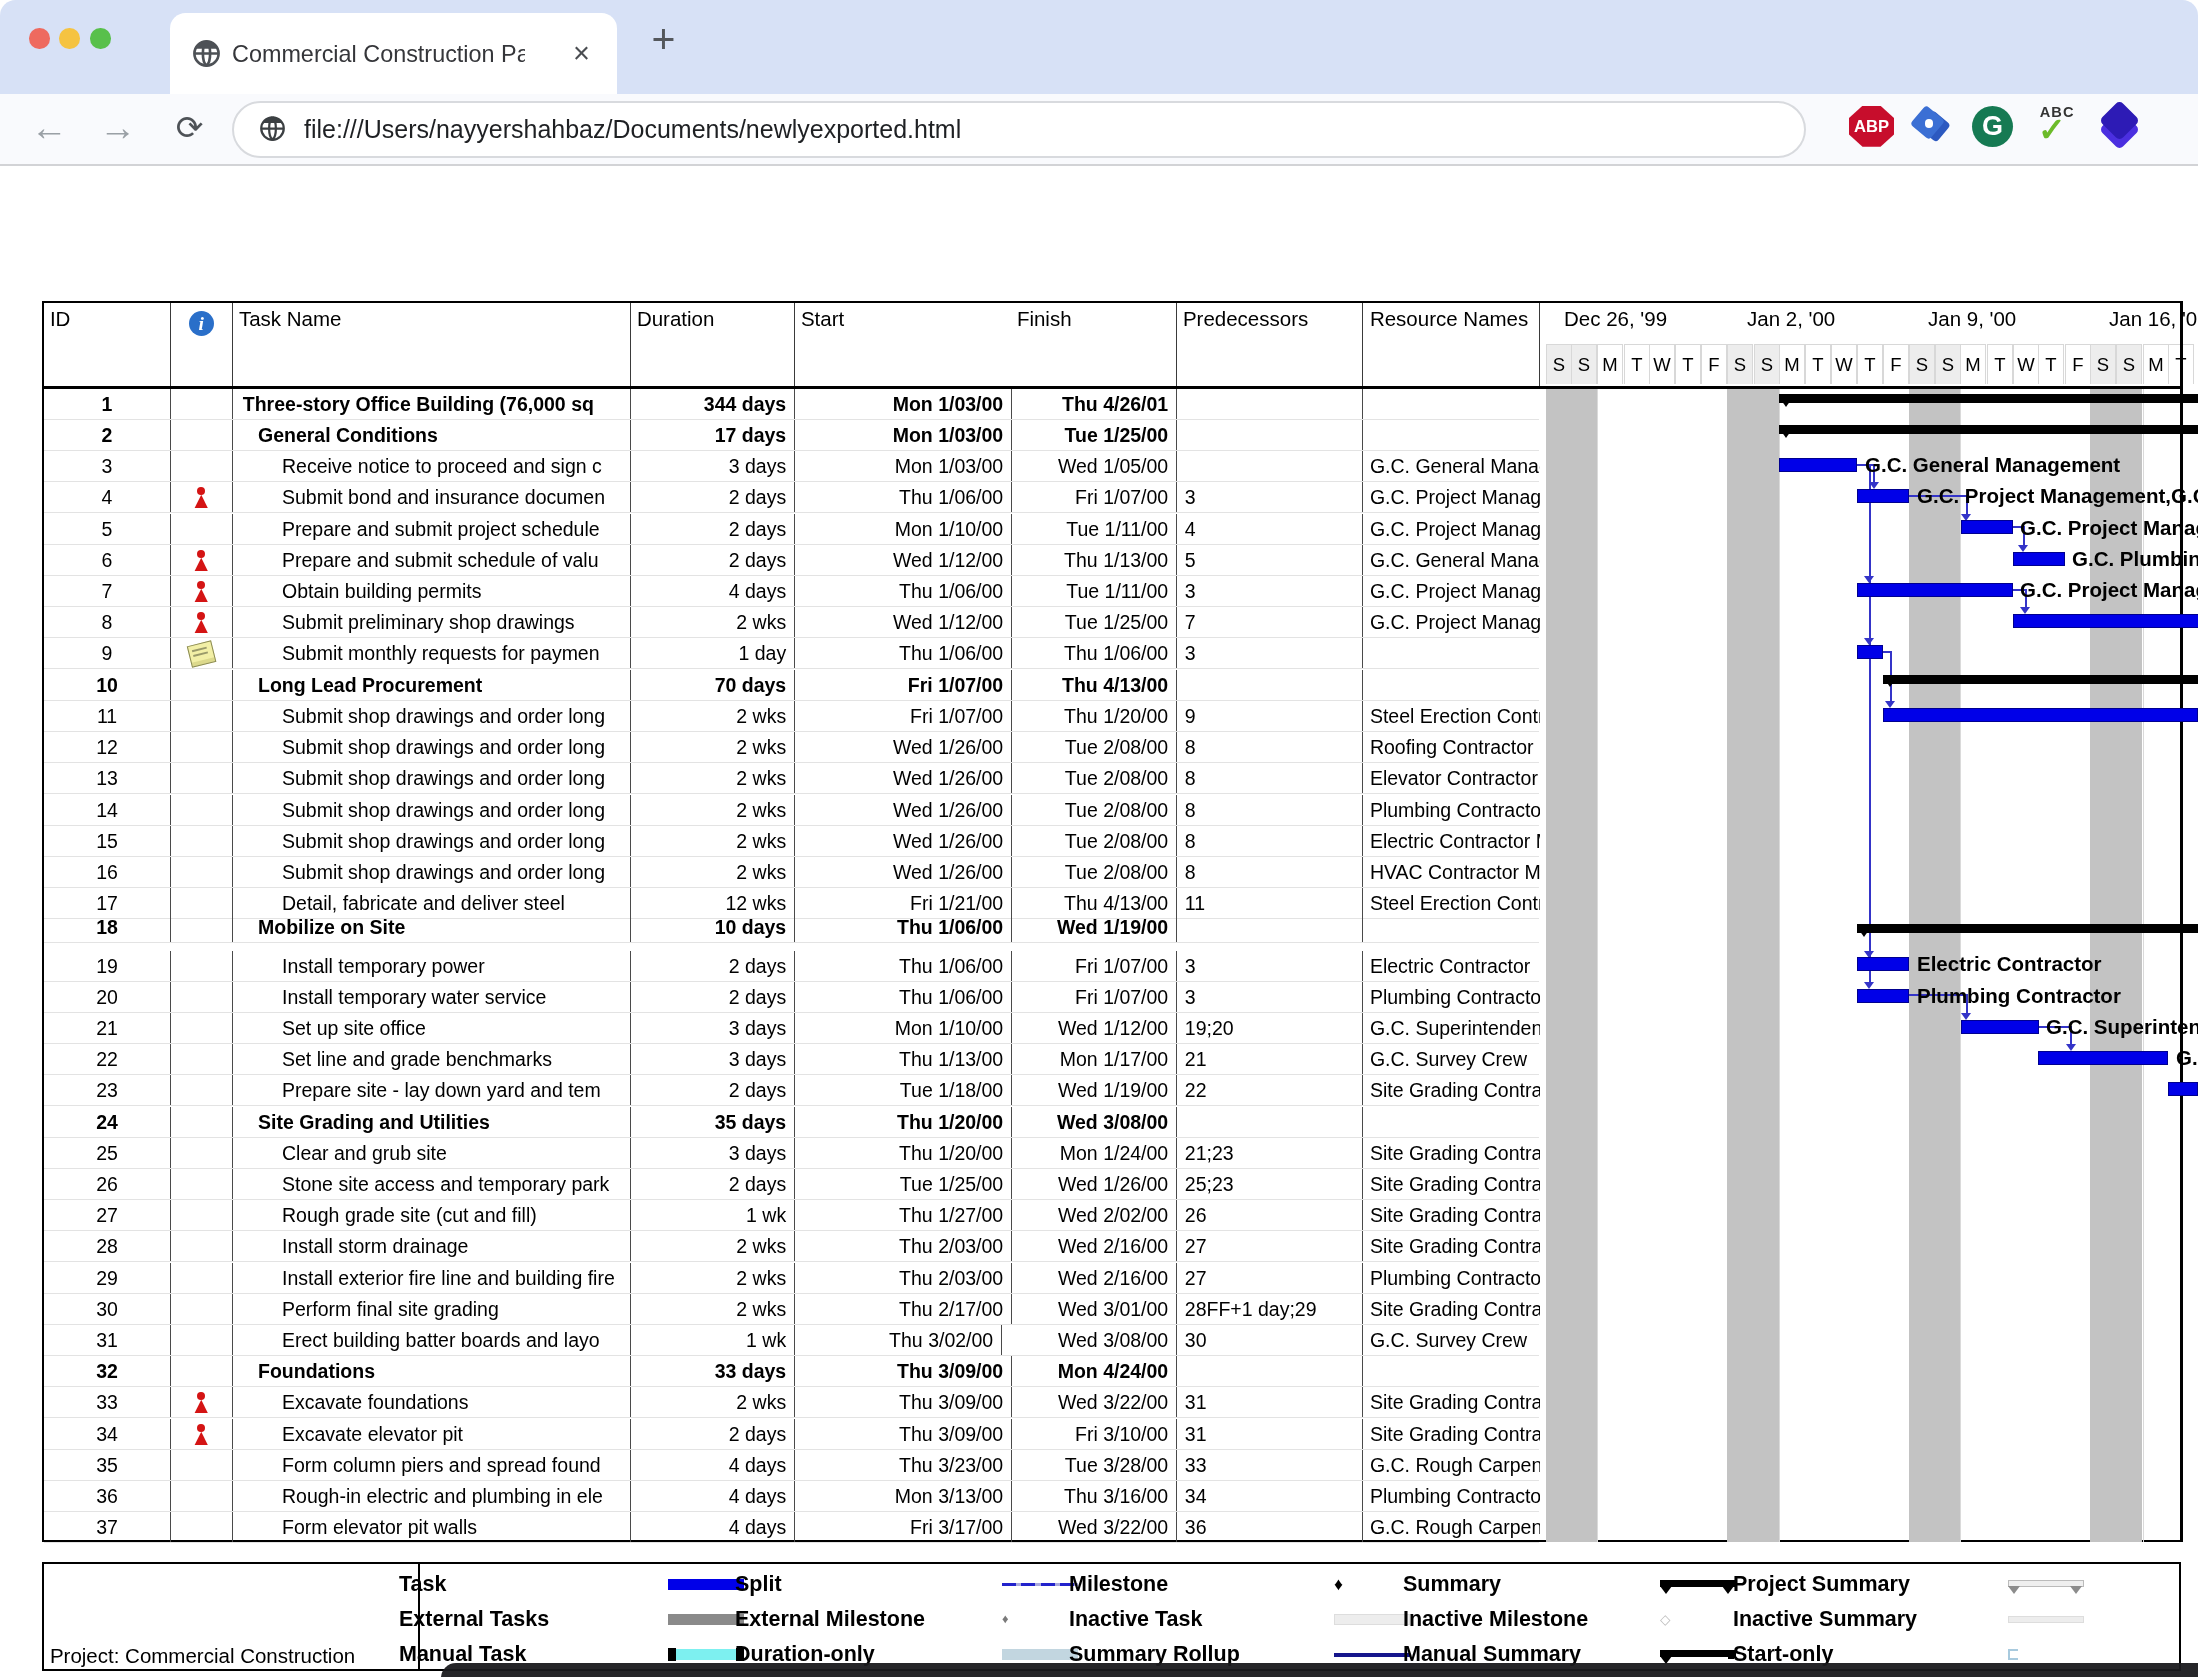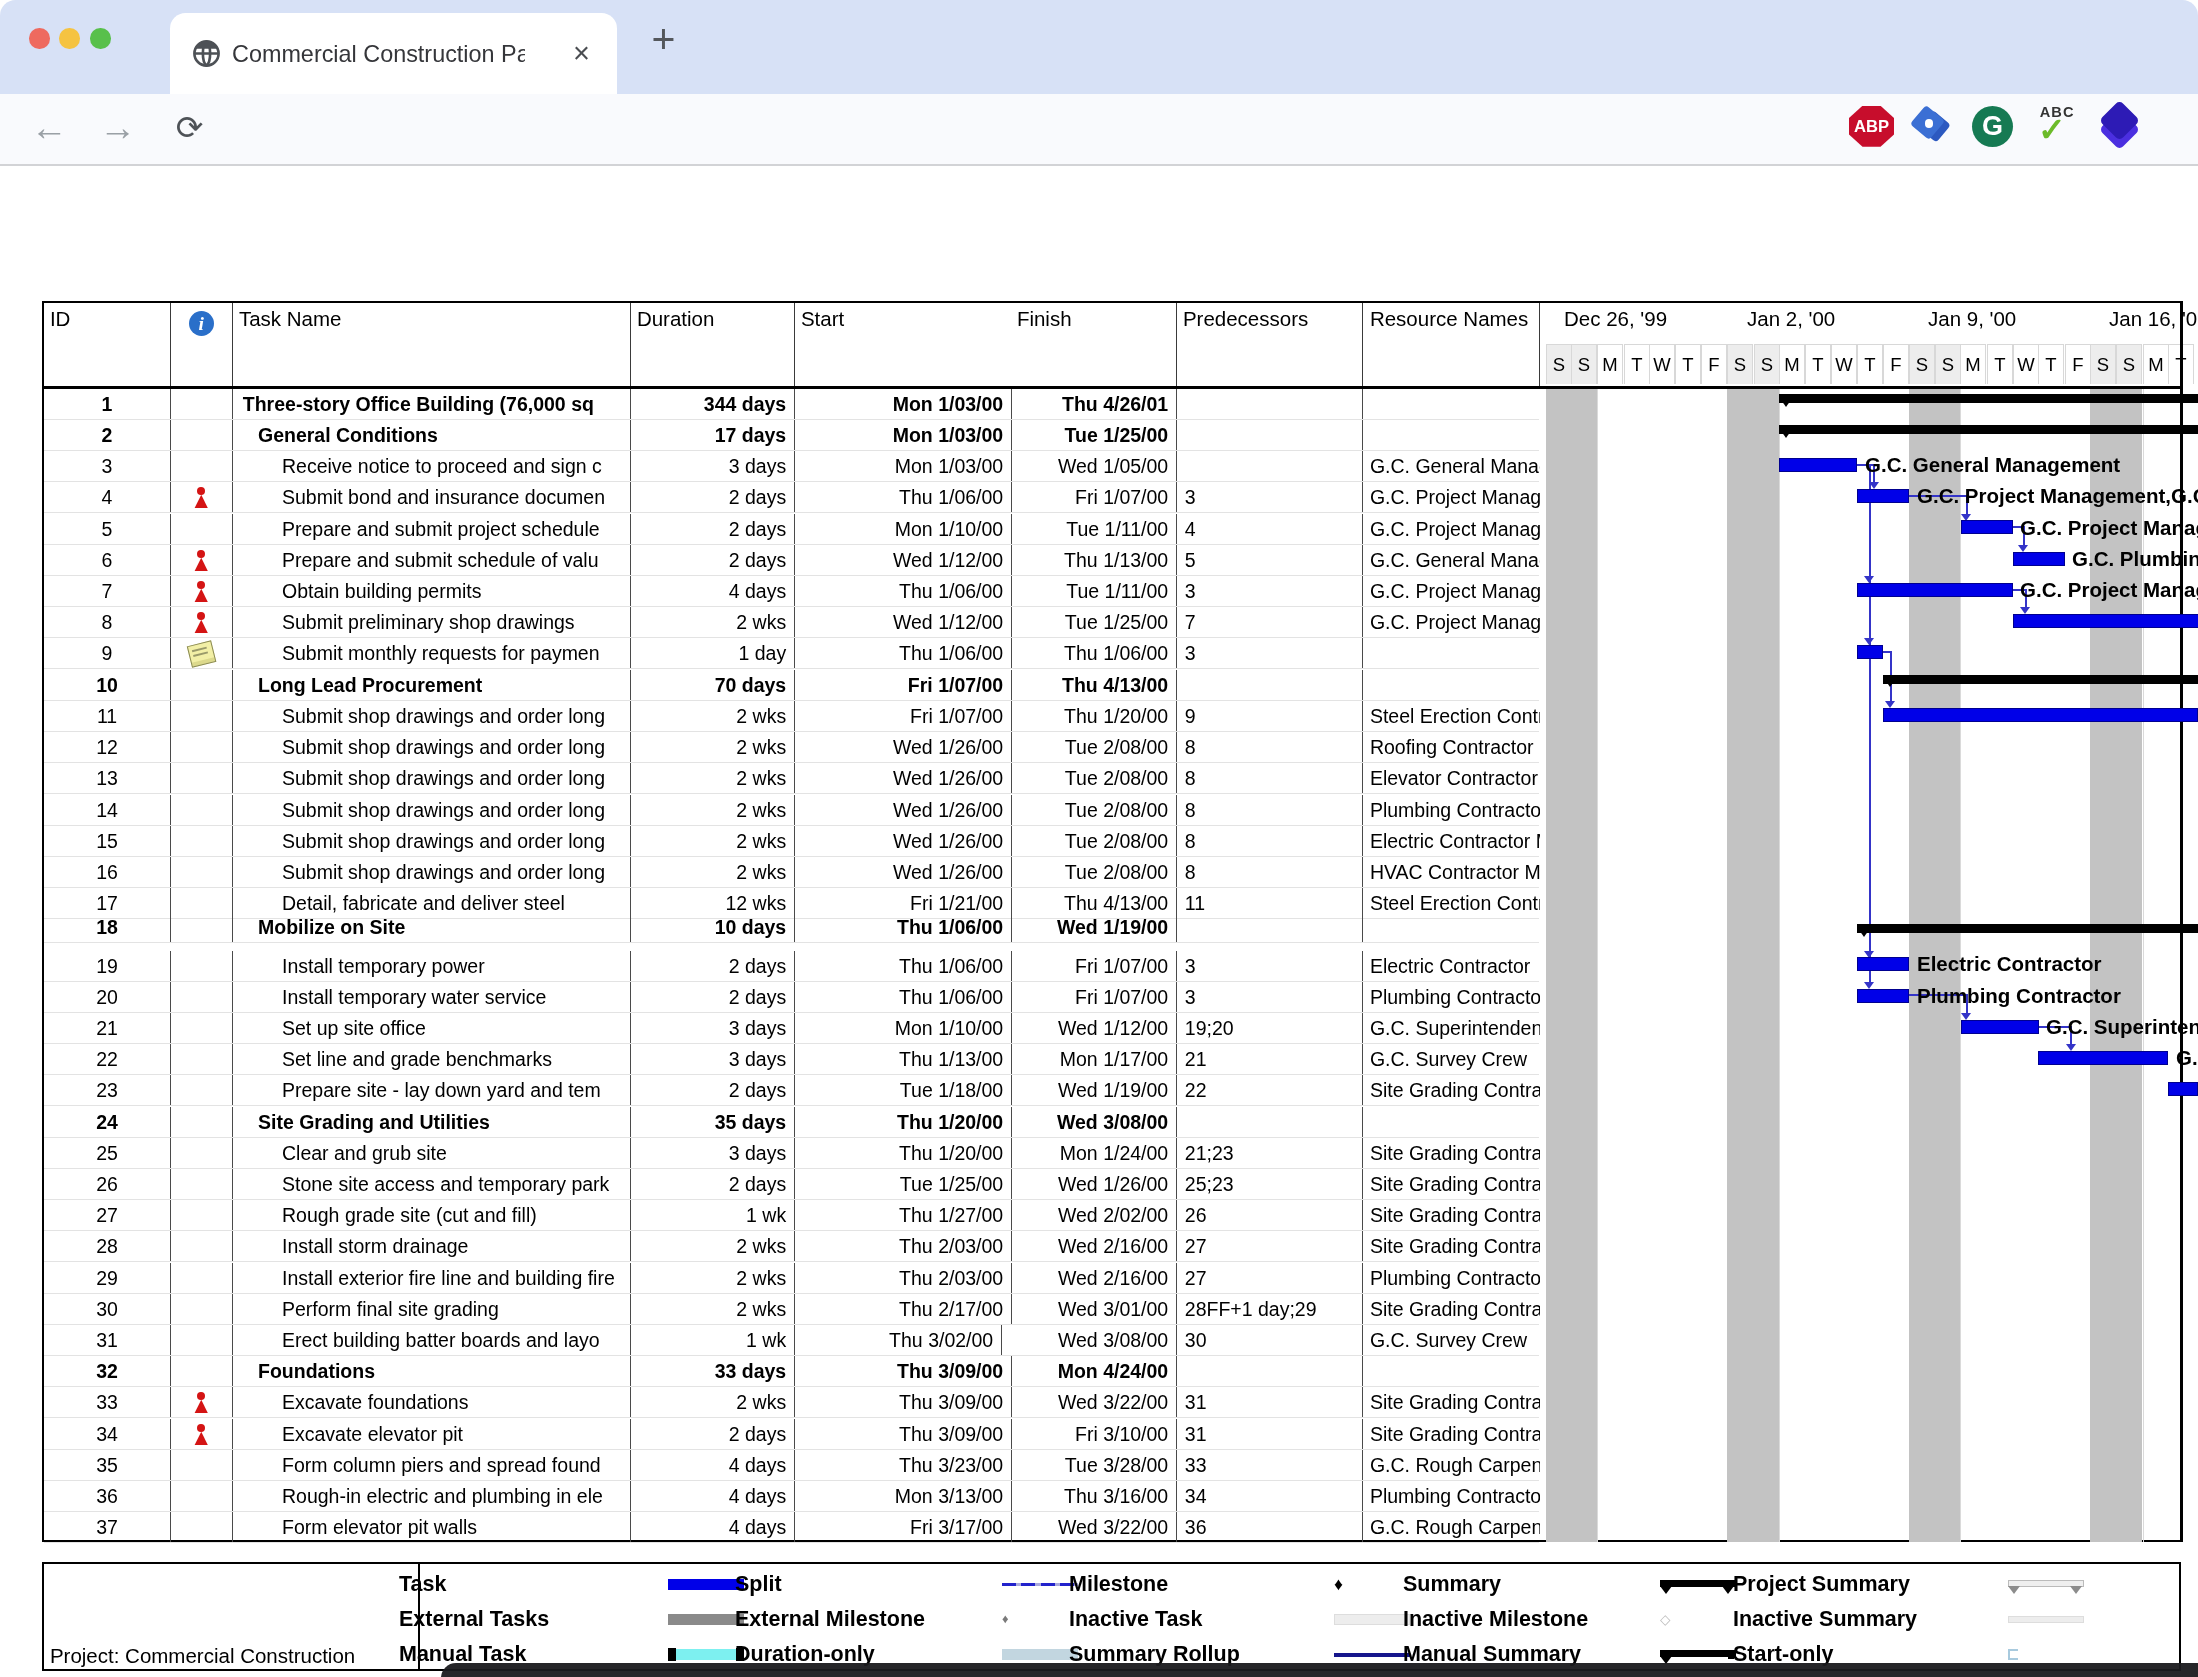--- a/index.html
+++ b/index.html
@@ -129,20 +129,30 @@
       <span class="tab-title">Commercial Construction Pag</span>
       <span class="tab-close">×</span>
     </div>
     <div class="newtab">+</div>
   </div>
 
   <div class="toolbar">
     <div class="navbtn nav-back">←</div>
     <div class="navbtn nav-fwd">→</div>
     <div class="navbtn nav-reload">⟳</div>
+    <div class="omnibox">
+      <span class="omni-globe">
+        <svg width="27" height="27" viewBox="0 0 24 24">
+            <circle cx="12" cy="12" r="10" fill="none" stroke="#3c4043" stroke-width="2"></circle>
+            <path d="M2 12h20 M12 2c4 3.2 4 16.8 0 20 M12 2c-4 3.2-4 16.8 0 20" fill="none" stroke="#3c4043" stroke-width="2"></path>
+            <path d="M12 2a10 10 0 0 1 8.6 5H3.4A10 10 0 0 1 12 2z" fill="#3c4043"></path>
+          </svg>
+      </span>
+      <span class="omni-url">file:///Users/nayyershahbaz/Documents/newlyexported.html</span>
+    </div>
     <div class="ext ext-abp">ABP</div>
     <div class="ext ext-tag">
       <span class="tagshape2"></span>
       <span class="tagshape"></span>
       <span class="tagdot"></span>
     </div>
     <div class="ext ext-gram">G</div>
     <div class="ext ext-abc">
       <span class="abc">ABC</span>
       <span class="check">✓</span>

